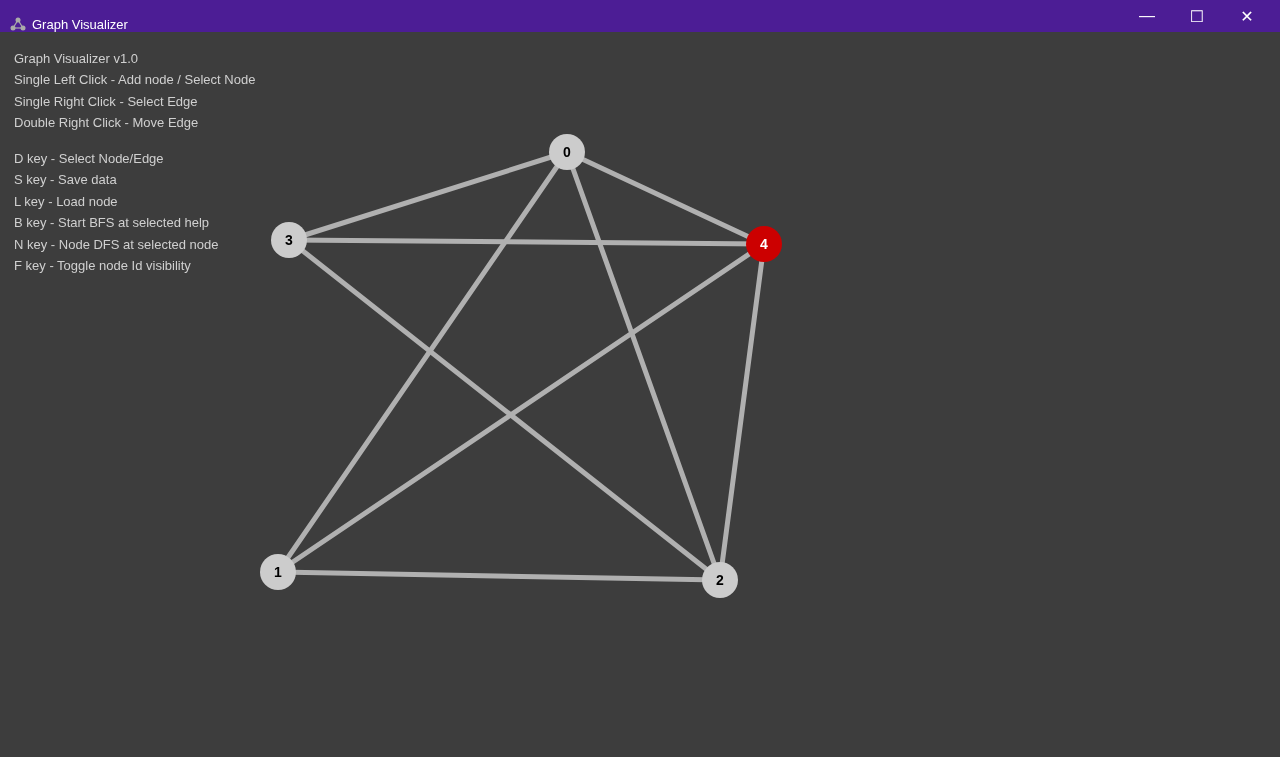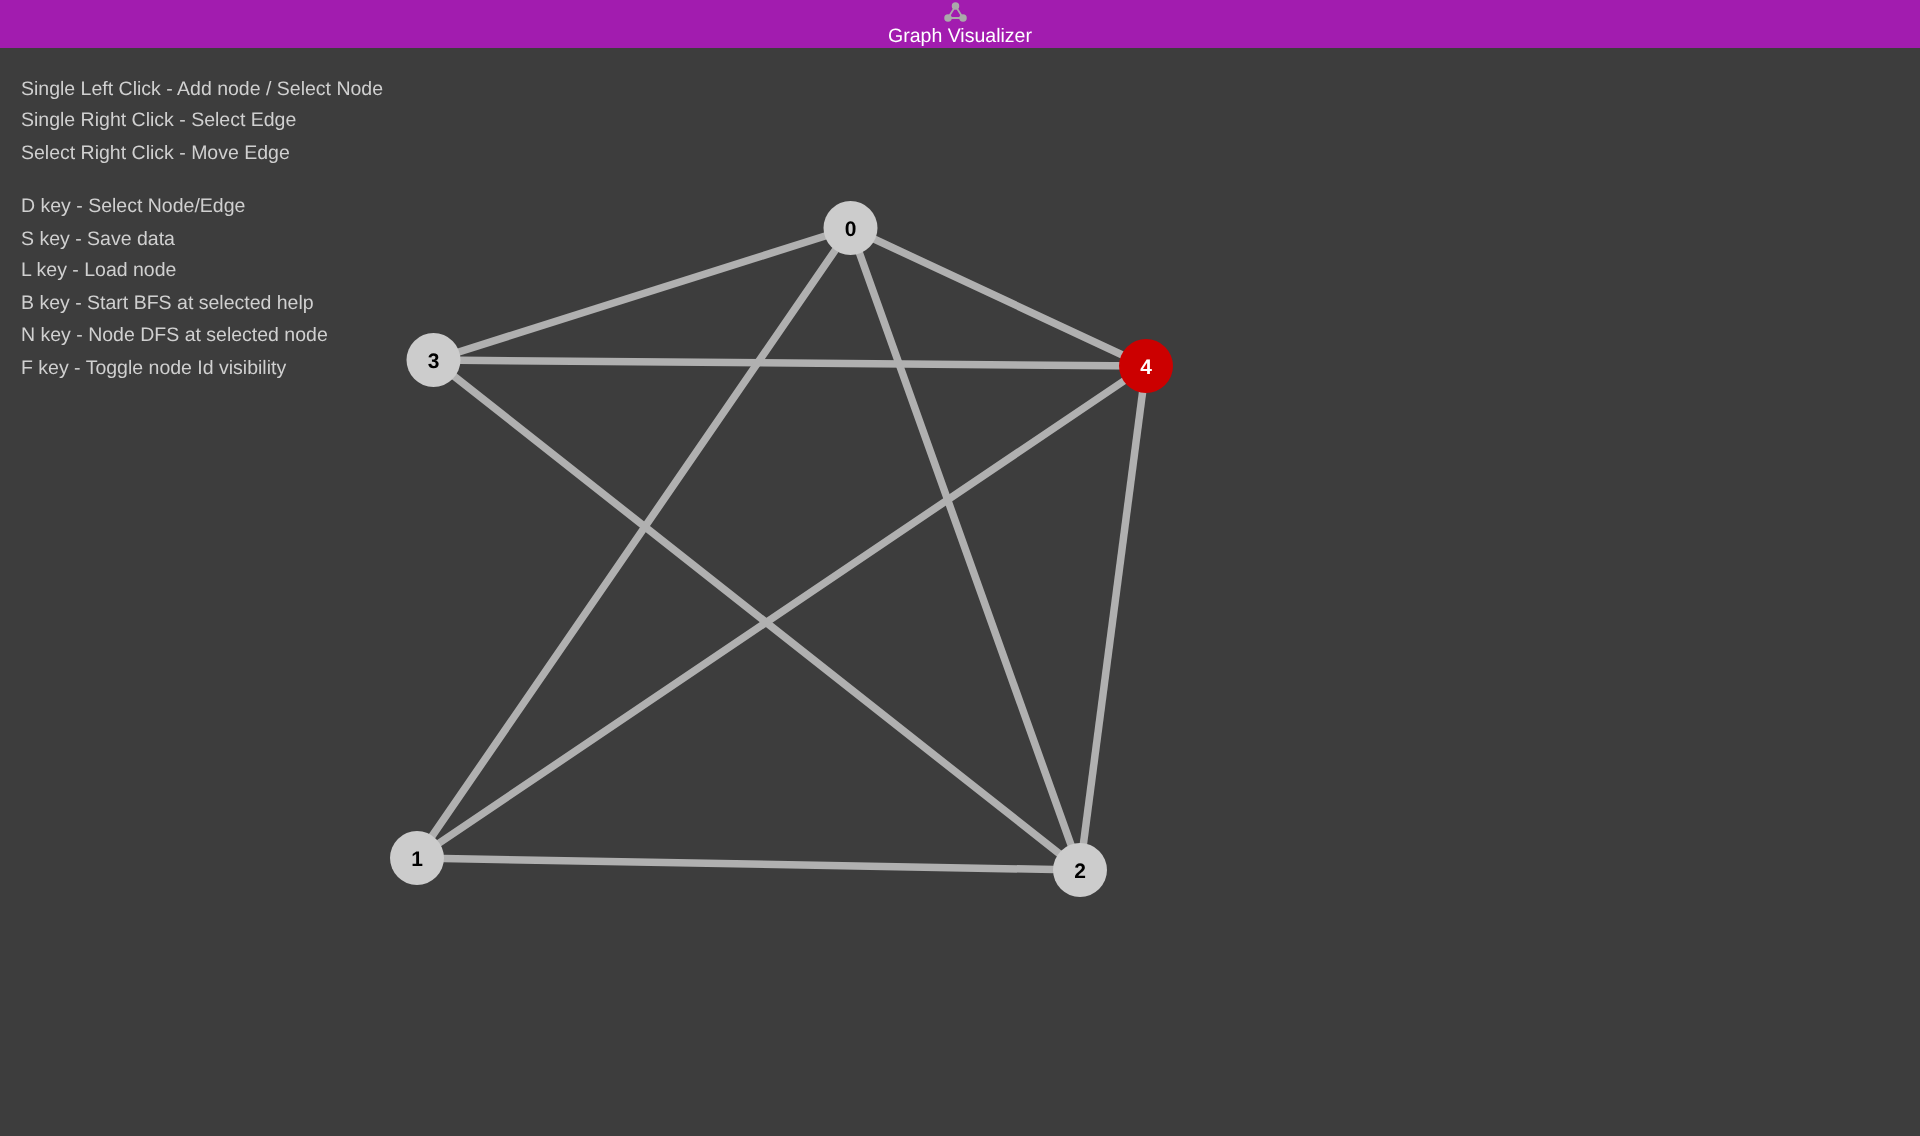--- a/index.html
+++ b/index.html
@@ -5,29 +5,28 @@
     * { margin: 0; padding: 0; box-sizing: border-box; }
     body {
       background: #3a3a3a;
       font-family: 'Segoe UI', Arial, sans-serif;
       width: 1280px;
       height: 757px;
       overflow: hidden;
       position: relative;
     }
     .title-bar {
-      background: #a21caf;
+      background: #4c1d95;
       height: 32px;
       display: flex;
-      align-items: center;
+      align-items: flex-end;
       padding: 0 10px;
       color: #fff;
       font-size: 13px;
       position: relative;
-      flex-direction: column;
     }
     .title-bar-icon {
       width: 16px;
       height: 16px;
       margin-right: 6px;
       display: inline-flex;
       align-items: center;
       justify-content: center;
     }
     .title-bar-title {
@@ -97,23 +96,24 @@
     <button class="title-bar-btn">—</button>
     <button class="title-bar-btn">☐</button>
     <button class="title-bar-btn close">✕</button>
   </div>
 </div>
 
 <div class="main-content">
 
   <div class="help-text">
     <div class="help-section">
+      <p>Graph Visualizer v1.0</p>
       <p>Single Left Click - Add node / Select Node</p>
       <p>Single Right Click - Select Edge</p>
-      <p>Select Right Click - Move Edge</p>
+      <p>Double Right Click - Move Edge</p>
     </div>
     <div class="help-section">
       <p>D key - Select Node/Edge</p>
       <p>S key - Save data</p>
       <p>L key - Load node</p>
       <p>B key - Start BFS at selected help</p>
       <p>N key - Node DFS at selected node</p>
       <p>F key - Toggle node Id visibility</p>
     </div>
   </div>

